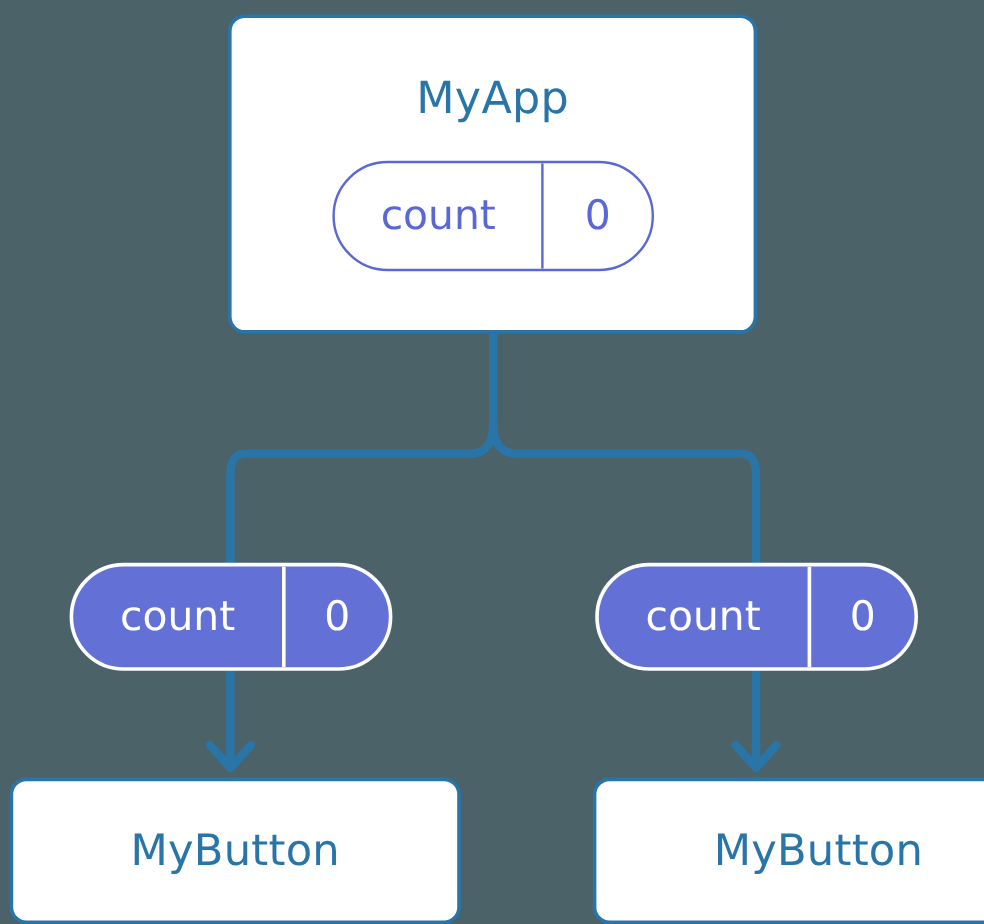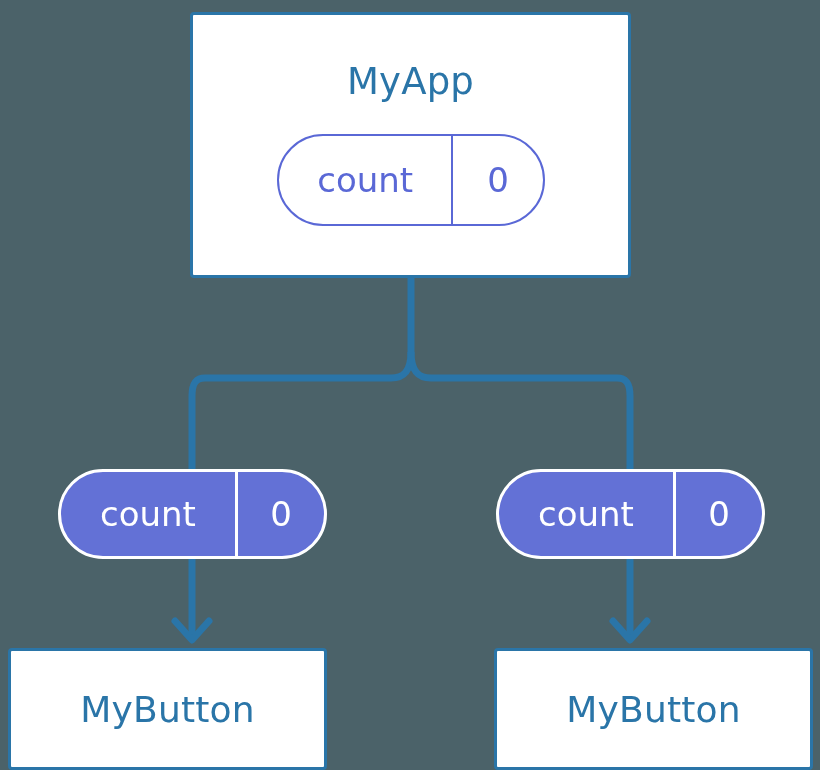--- a/index.html
+++ b/index.html
@@ -22,21 +22,21 @@
     width: 820px;
     height: 770px;
     pointer-events: none;
   }
 
   
   .comp-box {
     position: absolute;
     background: #ffffff;
     border: 3px solid #2a75a8;
-    border-radius: 4px;
+    border-radius: 14px;
     box-sizing: border-box;
   }
   .comp-title {
     color: #2a75a8;
     font-size: 37px;
     font-weight: 400;
     letter-spacing: 0.2px;
     text-align: center;
     white-space: nowrap;
   }
@@ -47,21 +47,21 @@
     top: 12px;
     width: 441px;
     height: 266px;
   }
   #app-box .comp-title {
     margin-top: 45px;
   }
 
   
   .button-box {
-    width: 319px;
+    width: 376px;
     height: 122px;
     top: 648px;
   }
   #button-box-left  { left: 8px; }
   #button-box-right { left: 494px; }
   .button-box .comp-title {
     margin-top: 38px;
     font-size: 36px;
   }
 

